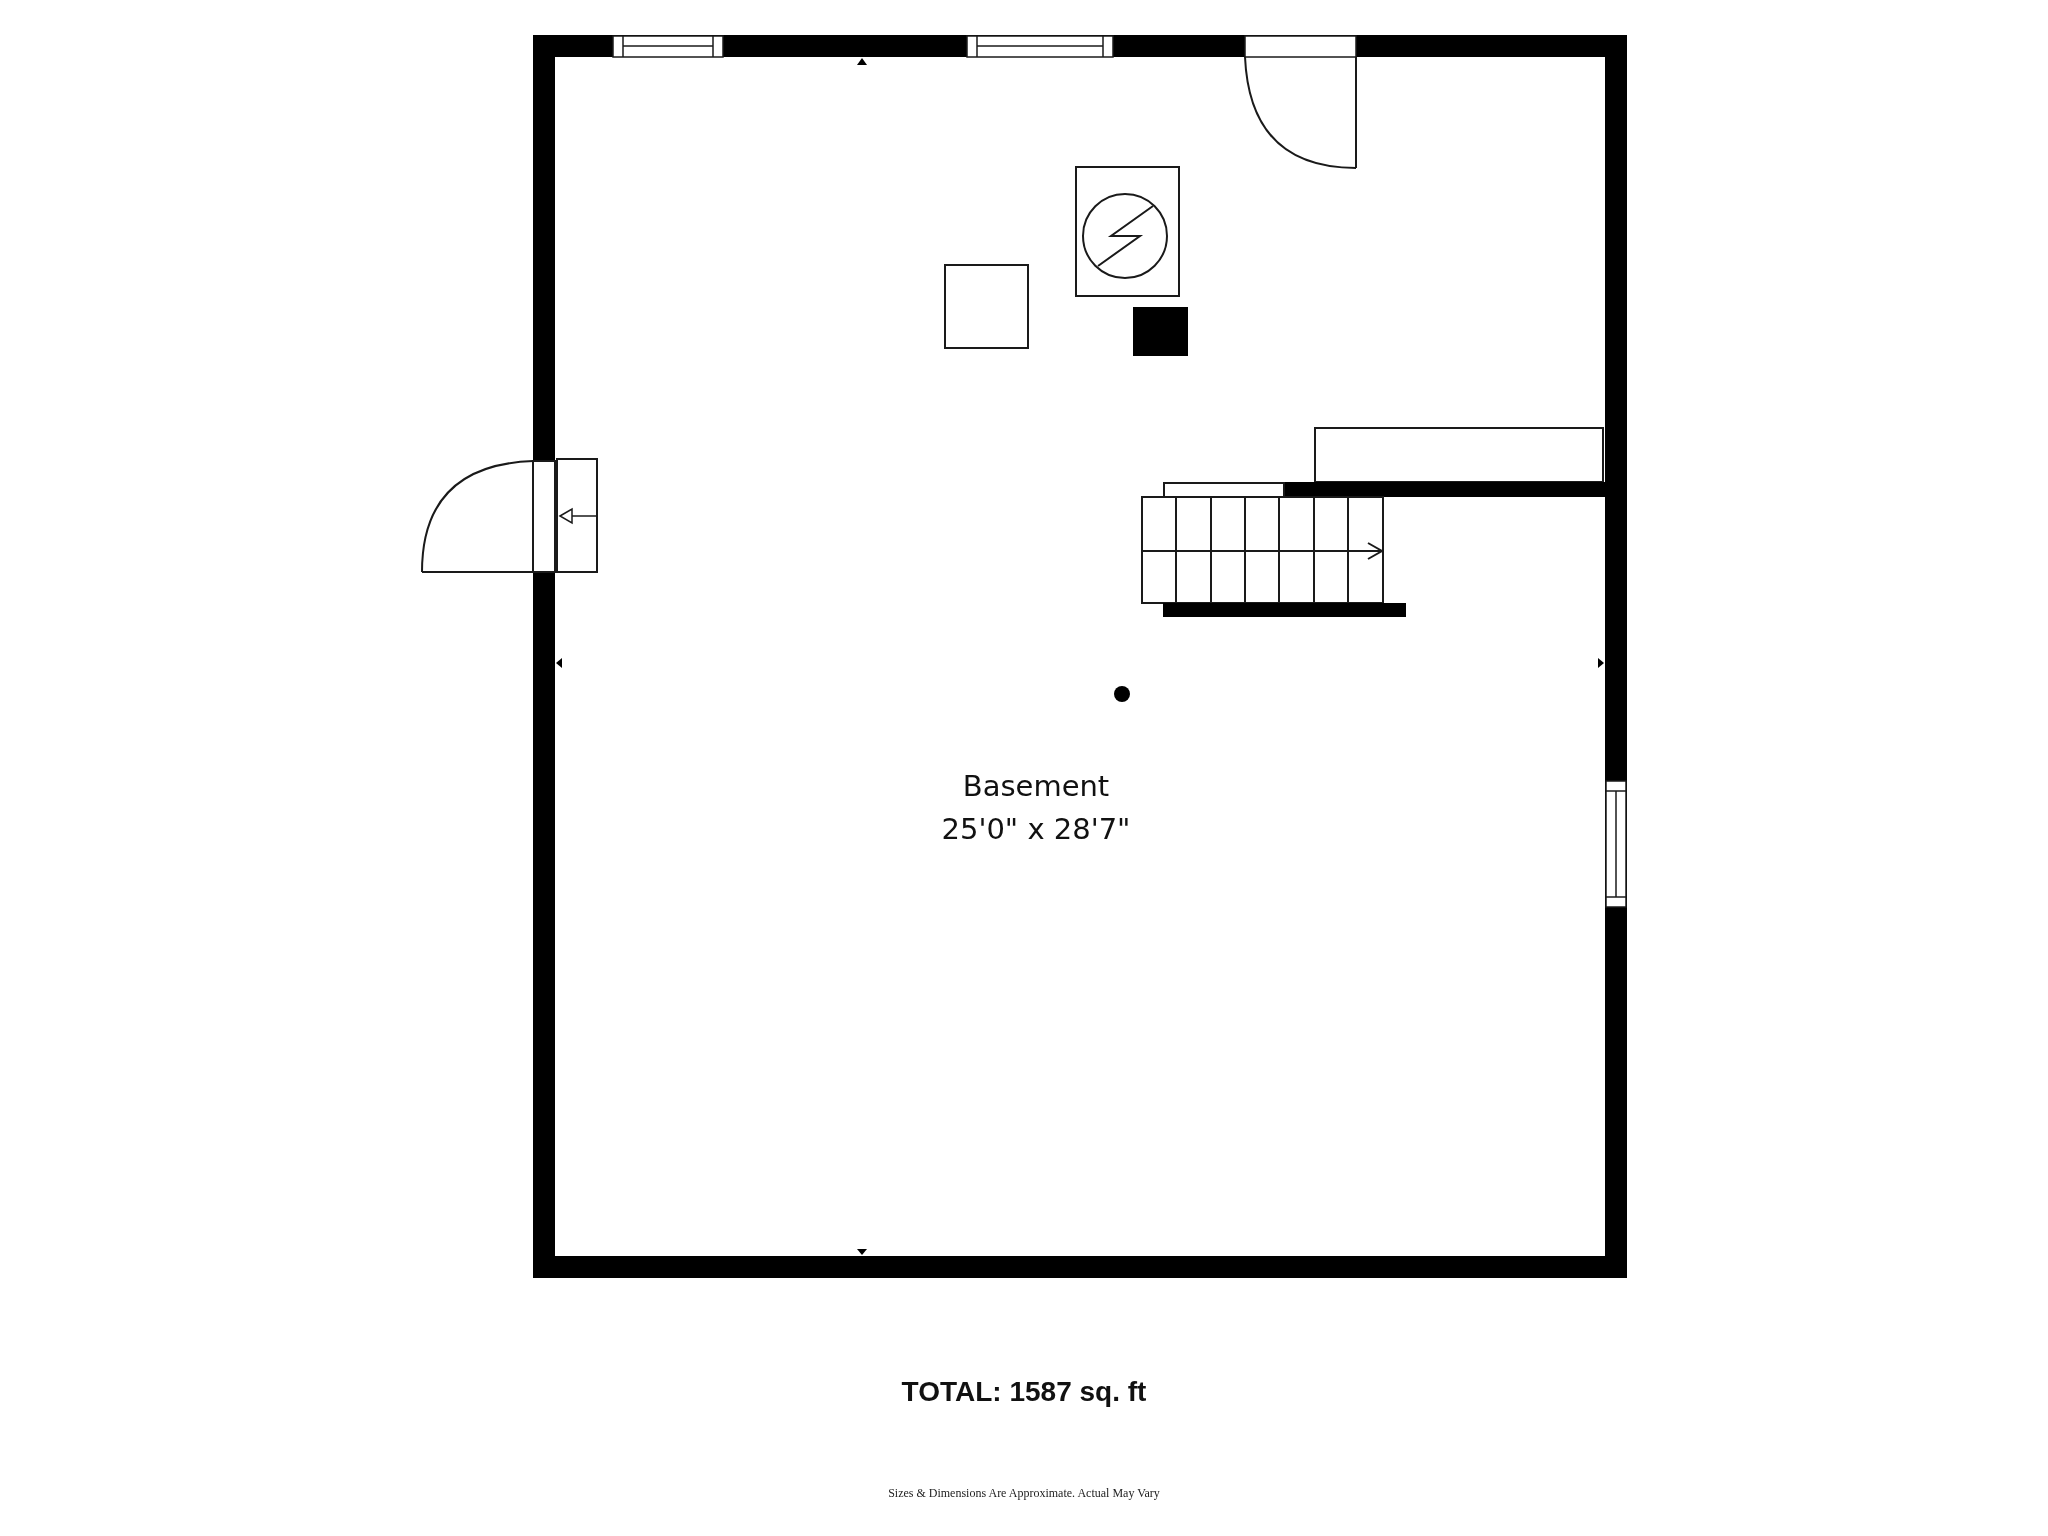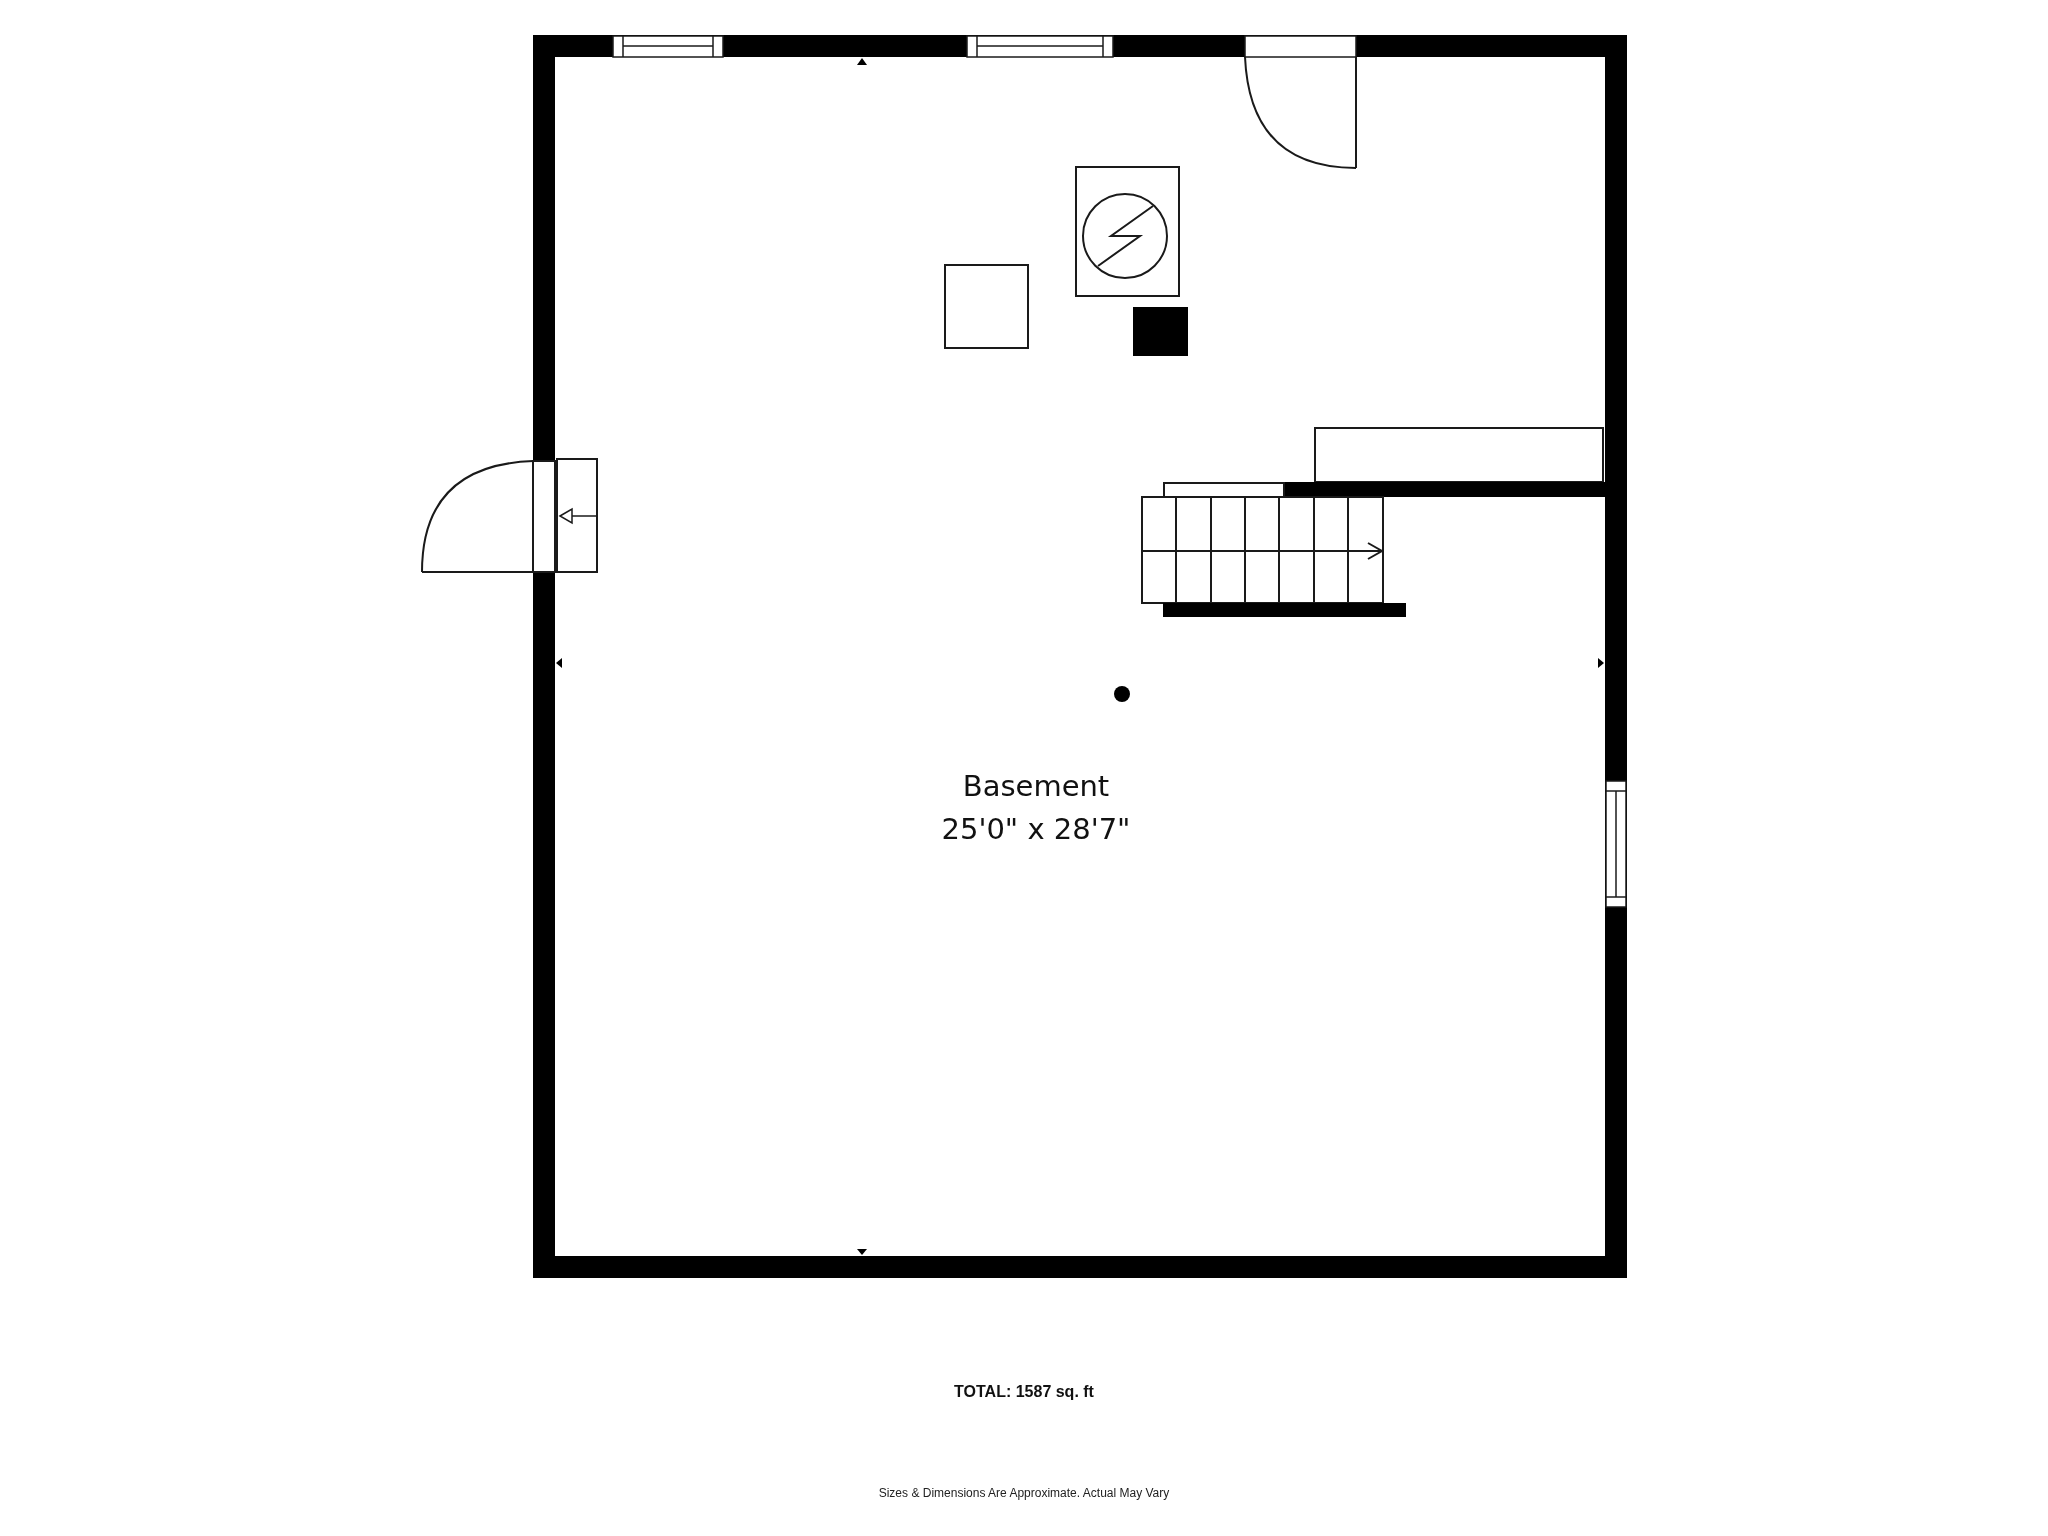--- a/index.html
+++ b/index.html
@@ -1,23 +1,23 @@
 <!DOCTYPE html>
 <html><head>
 <meta charset="utf-8">
 <style>
   html, body { margin: 0; padding: 0; background: #ffffff; }
   body { width: 2048px; height: 1536px; position: relative; overflow: hidden; font-family: "DejaVu Sans", sans-serif; }
   #plan { position: absolute; left: 0; top: 0; width: 2048px; height: 1536px; }
   .wall { fill: #000000; }
   .room-label { position: absolute; left: 836px; width: 400px; text-align: center; color: #111111; font-family: "DejaVu Sans", sans-serif; font-size: 29px; line-height: 40px; }
   .footer { position: absolute; left: 524px; width: 1000px; text-align: center; color: #111111; font-family: "Liberation Sans", sans-serif; }
-  .footer .total { font-weight: bold; font-size: 16px; line-height: 29px; text-align: center; }
+  .footer .total { font-weight: bold; font-size: 28px; line-height: 29px; text-align: center; }
   .footer .line-row { font-size: 24px; line-height: 29px; }
-  .disclaimer { position: absolute; left: 824px; width: 400px; top: 1486px; text-align: center; font-family: Liberation Sans, sans-serif; font-size: 12px; color: #222222; }
+  .disclaimer { position: absolute; left: 824px; width: 400px; top: 1486px; text-align: center; font-family: Liberation Serif, serif; font-size: 12px; color: #222222; }
 </style>
 </head>
 <body>
 
 <svg id="plan" viewBox="0 0 2048 1536" xmlns="http://www.w3.org/2000/svg">
 
   <g>
     <rect class="wall" x="533" y="35" width="1094" height="22"></rect>
     <rect class="wall" x="533" y="1256" width="1094" height="22"></rect>
     <rect class="wall" x="533" y="35" width="22" height="1243"></rect>

